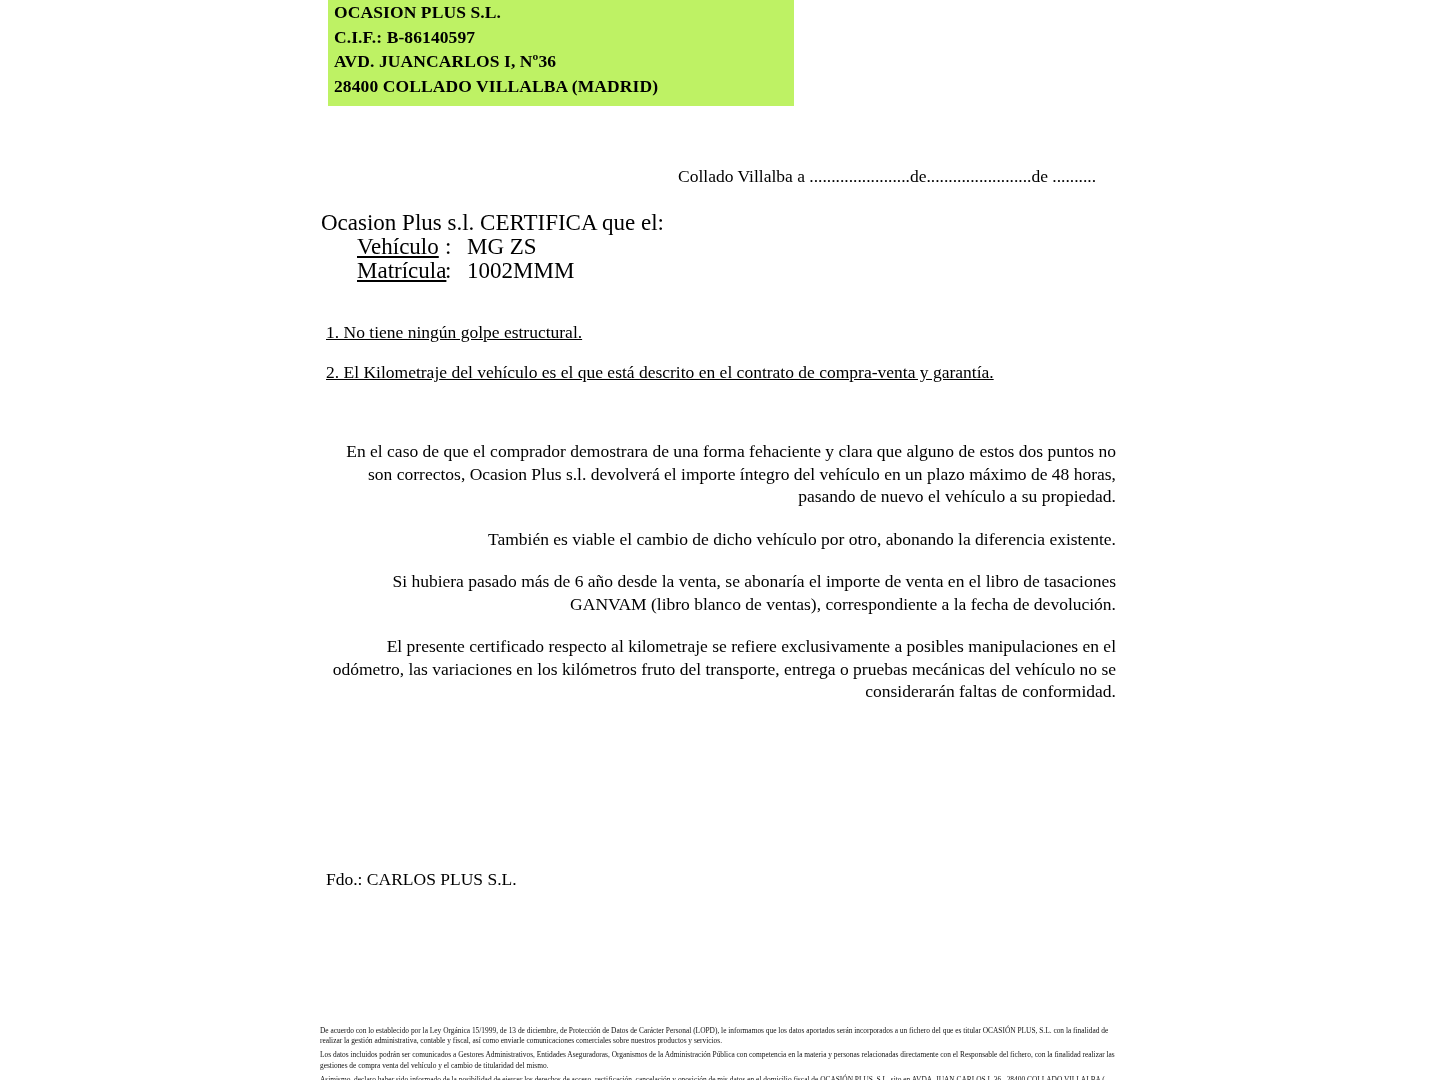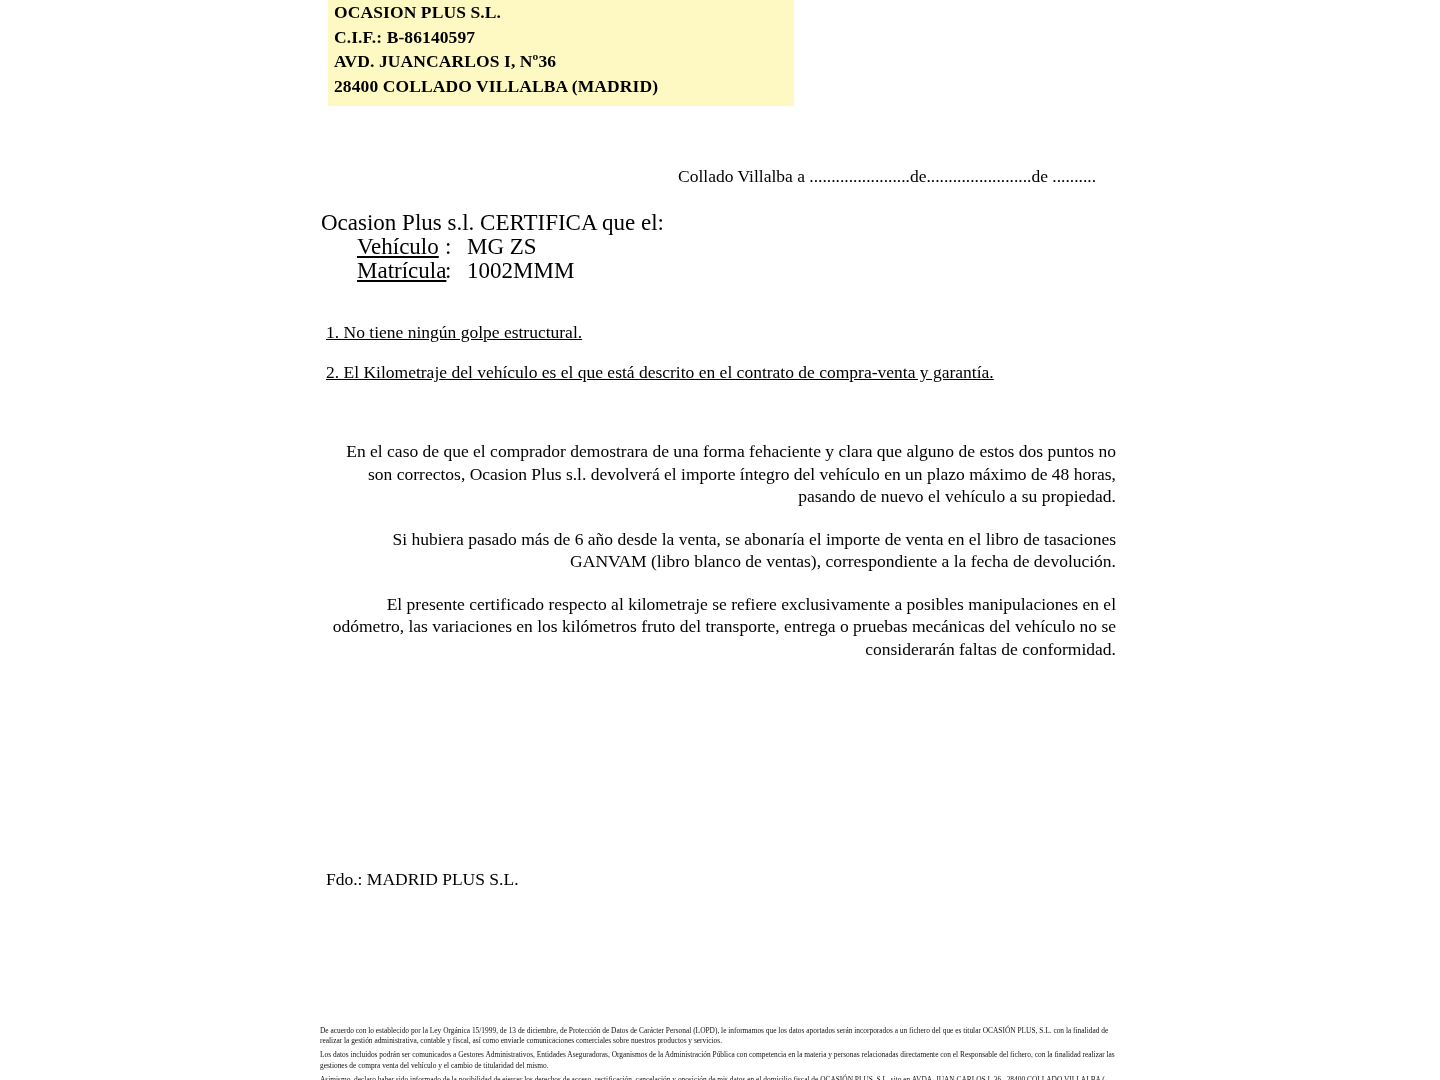--- a/index.html
+++ b/index.html
@@ -17,21 +17,21 @@
   }
 
   
   .company-block {
     position: absolute;
     left: 328px;
     top: 0px;
     width: 466px;
     padding: 0px 0 8px 6px;
     box-sizing: border-box;
-    background: #fef9c3;
+    background: #bef264;
   }
   .company-line {
     font-weight: bold;
     font-size: 17.5px;
     line-height: 24.6px;
     letter-spacing: 0.1px;
     white-space: nowrap;
   }
 
   
@@ -148,23 +148,24 @@
   </div>
 </div>
 
 <div class="points">
   <div class="point">1. No tiene ningún golpe estructural.</div>
   <div class="point">2. El Kilometraje del vehículo es el que está descrito en el contrato de compra-venta y garantía.</div>
 </div>
 
 <div class="body-text">
   <p>En el caso de que el comprador demostrara de una forma fehaciente y clara que alguno de estos dos puntos no son correctos, Ocasion Plus s.l. devolverá el importe íntegro del vehículo en un plazo máximo de 48 horas, pasando de nuevo el vehículo a su propiedad.</p>
+  <p>También es viable el cambio de dicho vehículo por otro, abonando la diferencia existente.</p>
   <p>Si hubiera pasado más de 6 año desde la venta, se abonaría el importe de venta en el libro de tasaciones GANVAM (libro blanco de ventas), correspondiente a la fecha de devolución.</p>
   <p>El presente certificado respecto al kilometraje se refiere exclusivamente a posibles manipulaciones en el odómetro, las variaciones en los kilómetros fruto del transporte, entrega o pruebas mecánicas del vehículo no se considerarán faltas de conformidad.</p>
 </div>
 
-<div class="signature">Fdo.: MADRID PLUS S.L.</div>
+<div class="signature">Fdo.: CARLOS PLUS S.L.</div>
 
 <div class="legal-footer">
   <p>De acuerdo con lo establecido por la Ley Orgánica 15/1999, de 13 de diciembre, de Protección de Datos de Carácter Personal (LOPD), le informamos que los datos aportados serán incorporados a un fichero del que es titular OCASIÓN PLUS, S.L. con la finalidad de realizar la gestión administrativa, contable y fiscal, así como enviarle comunicaciones comerciales sobre nuestros productos y servicios.</p>
   <p>Los datos incluidos podrán ser comunicados a Gestores Administrativos, Entidades Aseguradoras, Organismos de la Administración Pública con competencia en la materia y personas relacionadas directamente con el Responsable del fichero, con la finalidad realizar las gestiones de compra venta del vehículo y el cambio de titularidad del mismo.</p>
   <p>Asimismo, declaro haber sido informado de la posibilidad de ejercer los derechos de acceso, rectificación, cancelación y oposición de mis datos en el domicilio fiscal de OCASIÓN PLUS, S.L. sito en AVDA. JUAN CARLOS I, 36 , 28400 COLLADO VILLALBA ( MADRID), remitiendo el Boletín oficial del Ministerio de Justicia a Madrid.</p>
 </div>
 
 </body></html>

